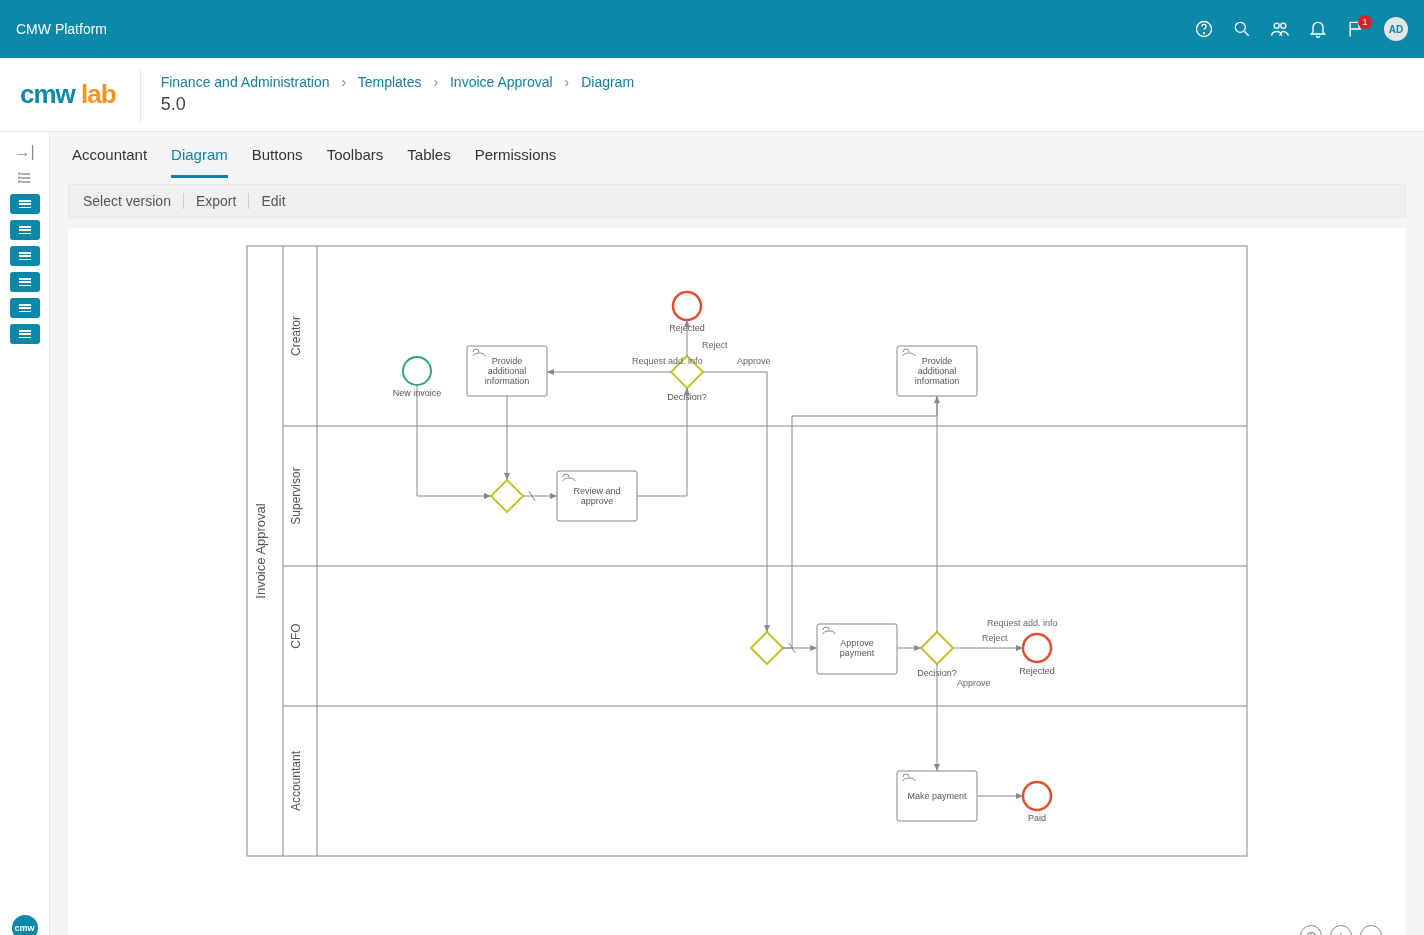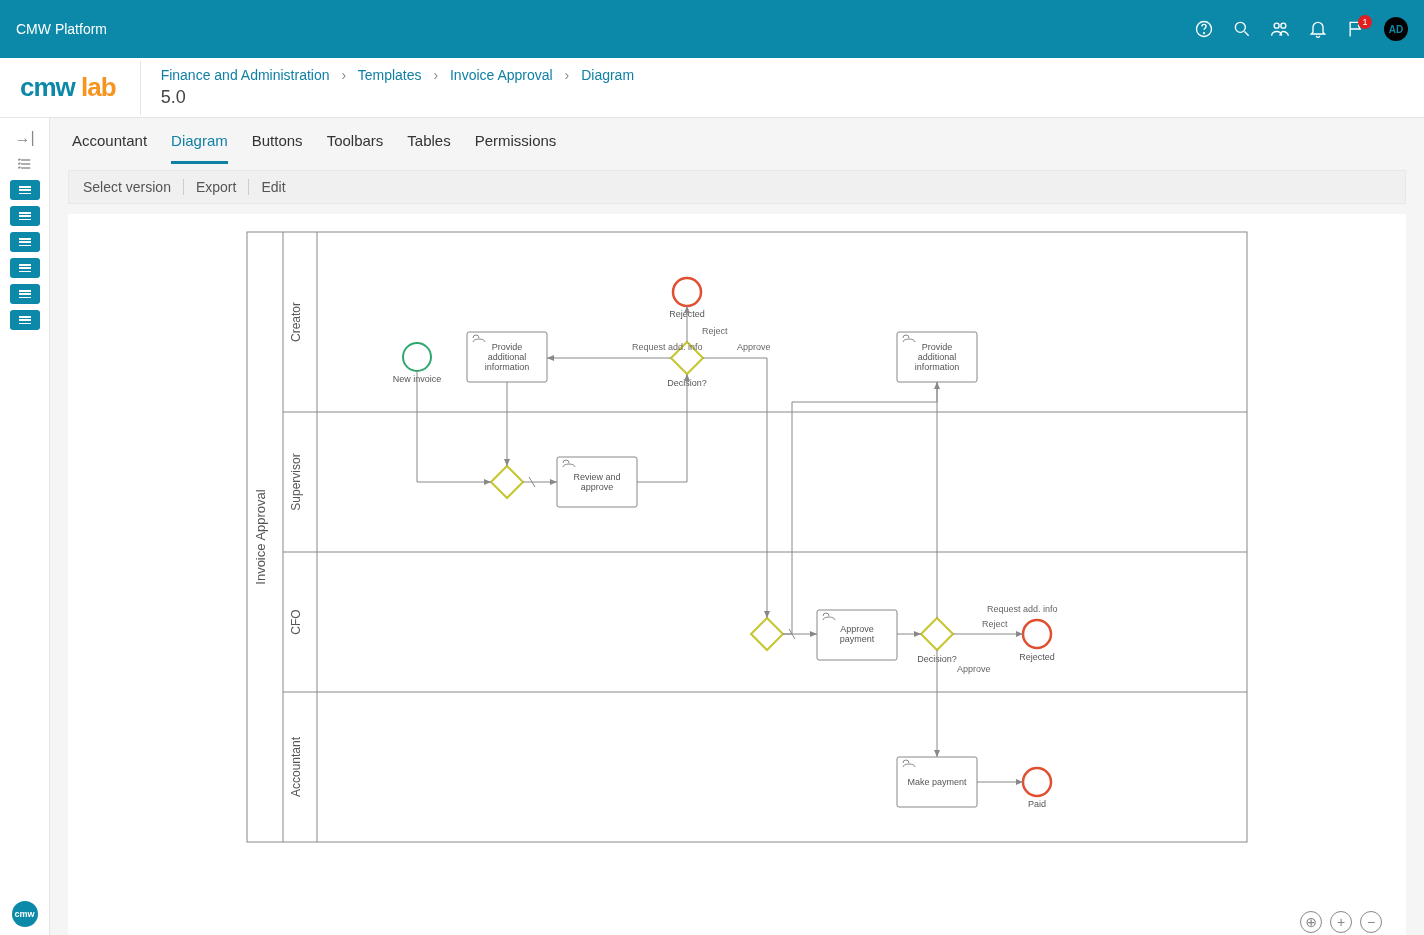--- a/index.html
+++ b/index.html
@@ -3,25 +3,25 @@
 <meta charset="utf-8">
 <style>
 * { margin:0; padding:0; box-sizing:border-box; }
 body { font-family: Arial, Helvetica, sans-serif; background:#f5f5f5; overflow:hidden; }
 
 .topbar { height:58px; background:#0c88a8; color:#fff; display:flex; align-items:center; justify-content:space-between; padding:0 16px; }
 .topbar .title { font-size:14px; }
 .topbar .icons { display:flex; align-items:center; gap:18px; }
 .topbar .icon { width:20px; height:20px; cursor:pointer; display:flex; align-items:center; justify-content:center; }
 .topbar svg { stroke:#fff; fill:none; stroke-width:1.6; }
-.avatar { width:24px; height:24px; border-radius:50%; background:#000000; color:#0c88a8; font-size:10px; font-weight:bold; display:flex; align-items:center; justify-content:center; cursor:pointer; }
+.avatar { width:24px; height:24px; border-radius:50%; background:#e5e5e5; color:#0c88a8; font-size:10px; font-weight:bold; display:flex; align-items:center; justify-content:center; cursor:pointer; }
 .flag-wrap { position:relative; }
 .badge { position:absolute; top:-4px; right:-6px; background:#e02020; color:#fff; border-radius:50%; width:14px; height:14px; font-size:9px; display:flex; align-items:center; justify-content:center; }
 
-.header { height:60px; background:#fff; display:flex; align-items:center; padding-left:20px; border-bottom:1px solid #e5e5e5; }
+.header { height:74px; background:#fff; display:flex; align-items:center; padding-left:20px; border-bottom:1px solid #e5e5e5; }
 .logo { font-weight:800; font-size:26px; letter-spacing:-1px; }
 .logo .cmw { color:#0c88a8; }
 .logo .lab { color:#f7941e; }
 .header-right { margin-left:24px; border-left:1px solid #e5e5e5; padding-left:20px; height:54px; display:flex; flex-direction:column; justify-content:center; gap:4px; }
 .breadcrumb { font-size:14px; color:#1180a5; }
 .breadcrumb span { color:#1180a5; cursor:pointer; }
 .breadcrumb .sep { color:#888; margin:0 8px; cursor:default; }
 .version { font-size:18px; color:#444; }
 
 .body { display:flex; height:calc(100vh - 114px); }

